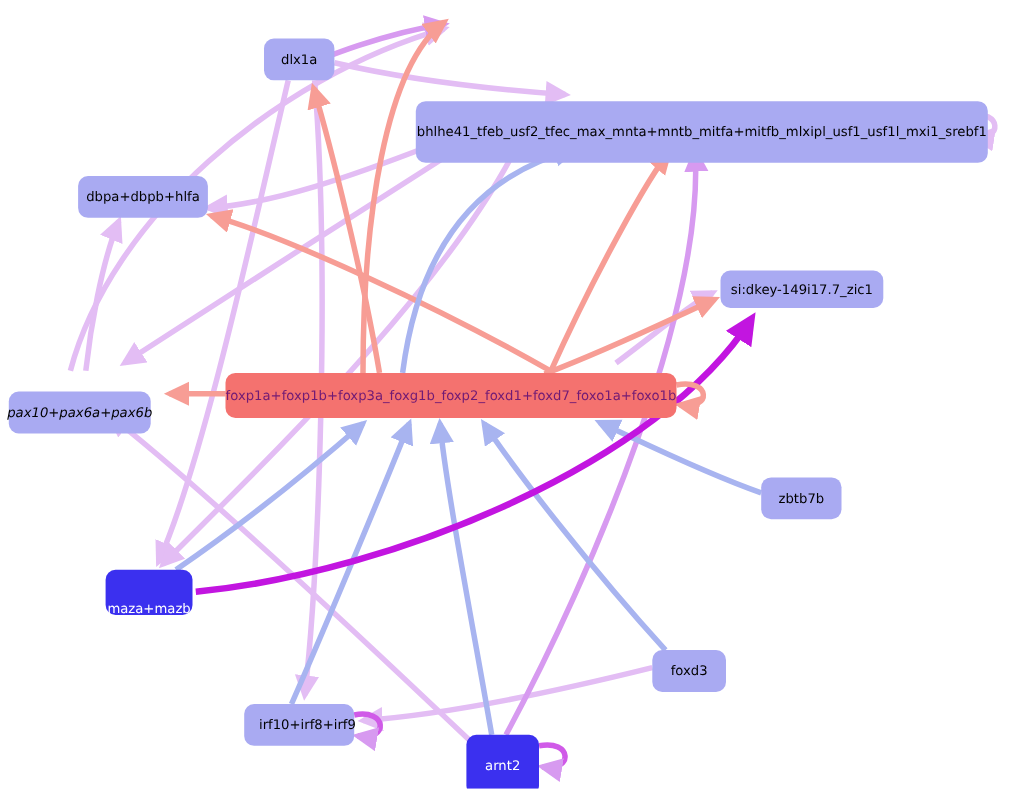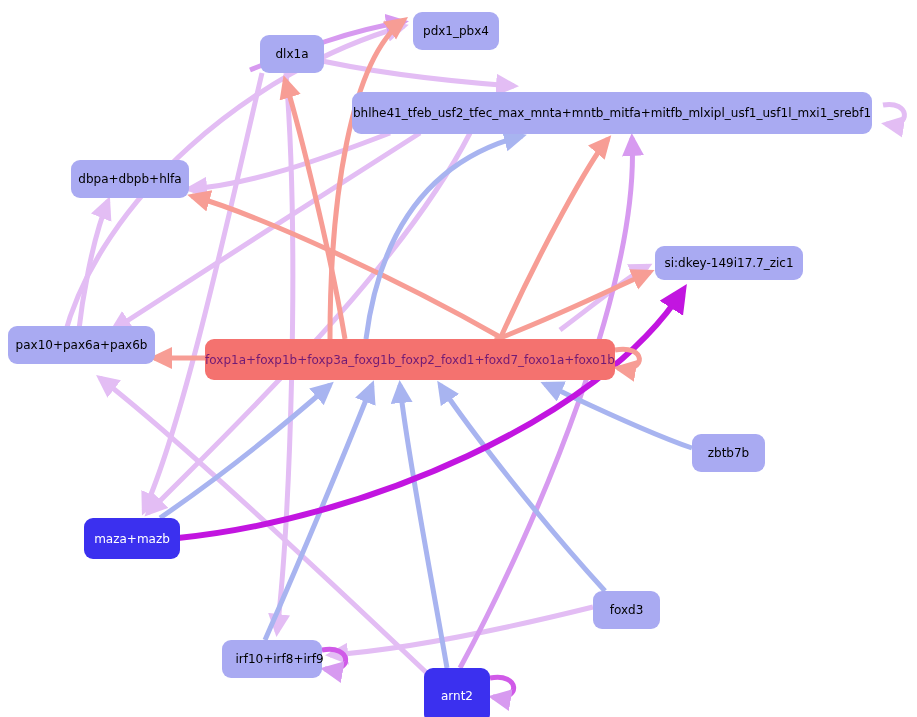--- a/index.html
+++ b/index.html
@@ -116,45 +116,42 @@
     </g>
 
     <g fill="none">
       <path d="M883,105 C910,100 912,128 886,124" stroke="#e3bdf4" stroke-width="5" marker-end="url(#ah-lightviolet)"></path>
       <path d="M615,350 C646,344 648,373 618,368" stroke="#f79d95" stroke-width="5" marker-end="url(#ah-salmon)"></path>
       <path d="M322,650 C352,644 354,674 325,669" stroke="#d05ae8" stroke-width="5" marker-end="url(#ah-violet)"></path>
       <path d="M490,678 C520,672 522,702 493,697" stroke="#d05ae8" stroke-width="5" marker-end="url(#ah-violet)"></path>
     </g>
   </svg>
 
-  <div class="node" style="left: 413px; top: 12px; width: 86px; height: 38px;">
-    <span class="node-label">pdx1_pbx4</span>
-  </div>
-  <div class="node" style="left: 240px; top: 35px; width: 64px; height: 38px; margin-left: 20px;">
+  <div class="node" style="left: 240px; top: 35px; width: 64px; height: 38px;">
     <span class="node-label">dlx1a</span>
   </div>
-  <div class="node" style="left: 352px; top: 92px; width: 520px; height: 42px;">
+  <div class="node" style="left: 378px; top: 92px; width: 520px; height: 56px;">
     <span class="node-label">bhlhe41_tfeb_usf2_tfec_max_mnta+mntb_mitfa+mitfb_mlxipl_usf1_usf1l_mxi1_srebf1</span>
   </div>
   <div class="node" style="left: 71px; top: 160px; width: 118px; height: 38px;">
     <span class="node-label">dbpa+dbpb+hlfa</span>
   </div>
   <div class="node" style="left: 655px; top: 246px; width: 148px; height: 34px;">
     <span class="node-label">si:dkey-149i17.7_zic1</span>
   </div>
-  <div class="node" style="left: 8px; top: 326px; width: 147px; height: 38px;">
+  <div class="node" style="left: 8px; top: 356px; width: 129px; height: 38px; font-style: italic;">
     <span class="node-label">pax10+pax6a+pax6b</span>
   </div>
   <div class="node red" style="left: 205px; top: 339px; width: 410px; height: 41px;">
     <span class="node-label">foxp1a+foxp1b+foxp3a_foxg1b_foxp2_foxd1+foxd7_foxo1a+foxo1b</span>
   </div>
   <div class="node" style="left: 692px; top: 434px; width: 73px; height: 38px;">
     <span class="node-label">zbtb7b</span>
   </div>
-  <div class="node brightblue" style="left: 84px; top: 518px; width: 96px; height: 41px;">
+  <div class="node brightblue" style="left: 96px; top: 518px; width: 79px; height: 41px; align-items: flex-end;">
     <span class="node-label">maza+mazb</span>
   </div>
   <div class="node" style="left: 593px; top: 591px; width: 67px; height: 38px;">
     <span class="node-label">foxd3</span>
   </div>
   <div class="node" style="left: 222px; top: 640px; width: 100px; height: 38px; padding-left: 27px;">
     <span class="node-label">irf10+irf8+irf9</span>
   </div>
   <div class="node brightblue" style="left: 424px; top: 668px; width: 66px; height: 55px;">
     <span class="node-label">arnt2</span>

